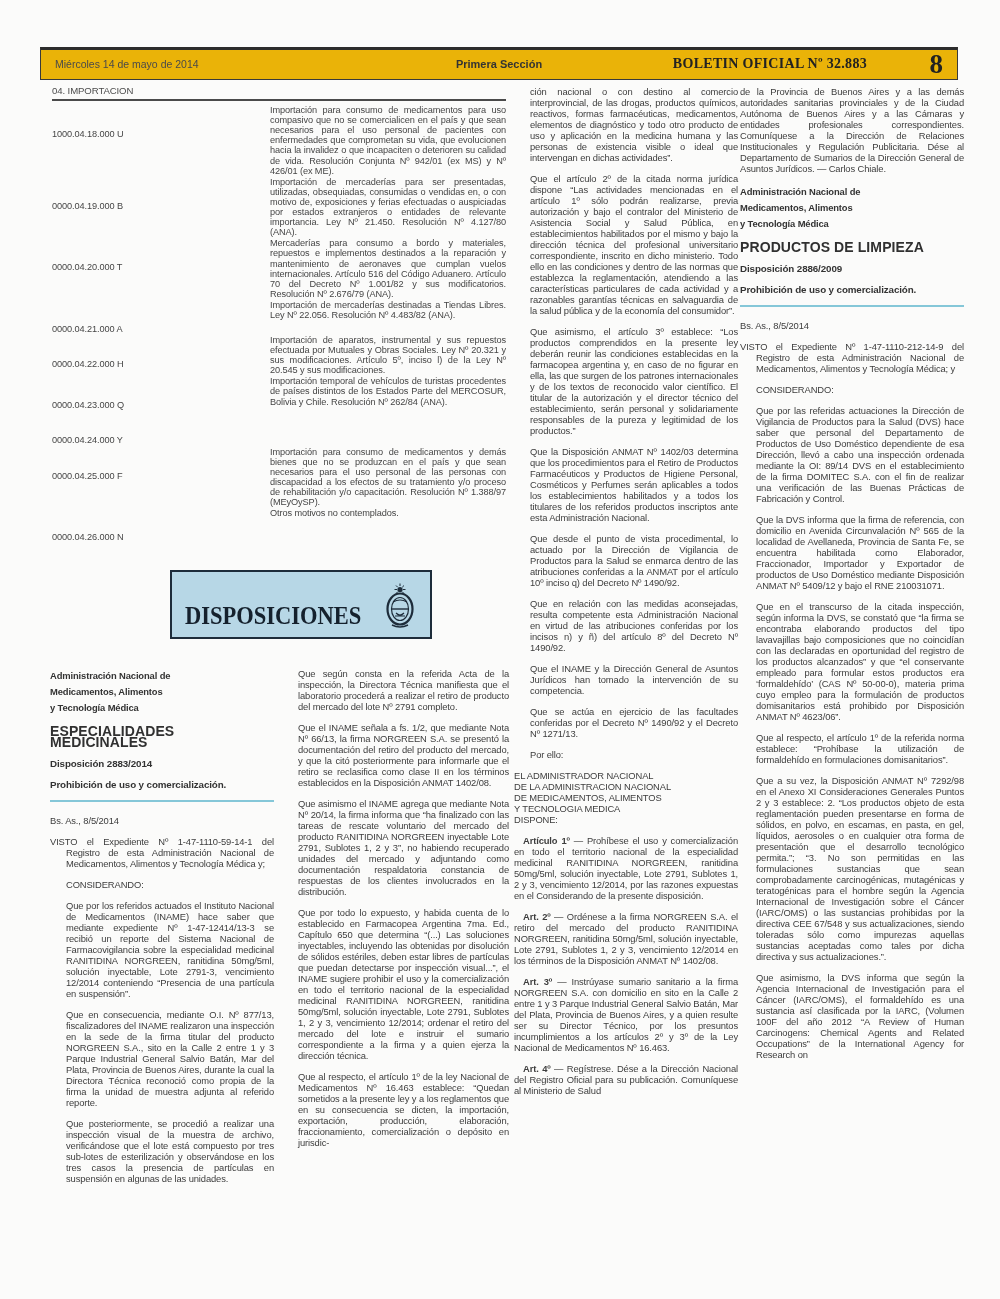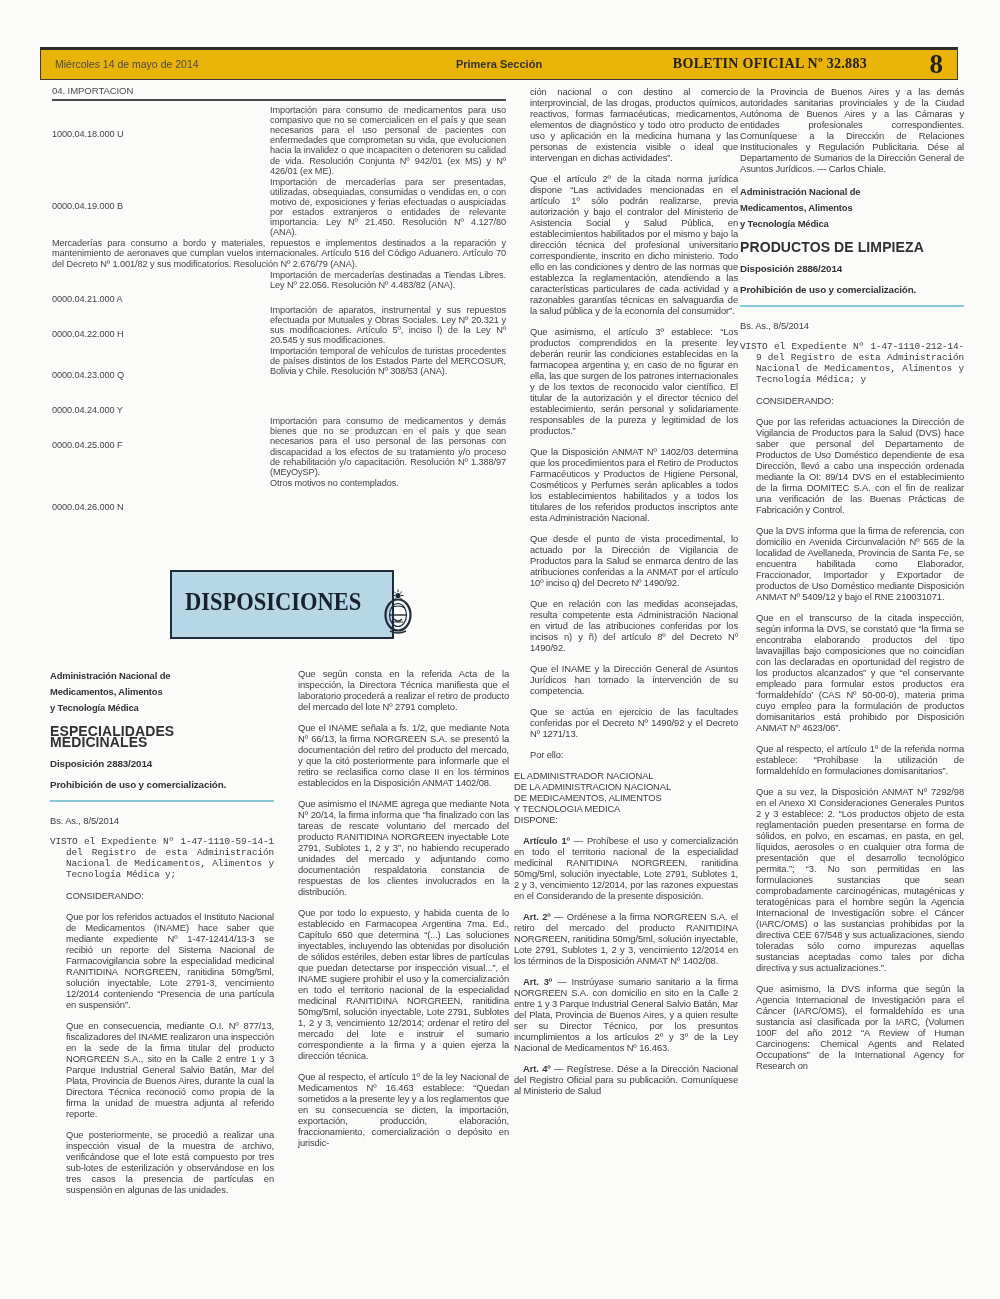--- a/index.html
+++ b/index.html
@@ -18,34 +18,34 @@
   .import-table{position:absolute;left:52px;top:86px;width:454px;font-size:9.2px;line-height:10.1px;letter-spacing:-.1px;}
   .tbl-head{font-size:9.6px;color:#4c4c4c;padding-bottom:3px;border-bottom:2px solid #4a4a4a;margin-bottom:4px;}
   .tbl-row{display:flex;margin-bottom:1px;}
   .tbl-code{width:218px;flex:none;color:#454545;margin-top:24px;}
   .tbl-desc{flex:1;text-align:justify;color:#454545;}
   
   .col{position:absolute;width:224px;font-size:9.4px;line-height:11px;text-align:justify;
        letter-spacing:-.12px;color:#3d3d3d;}
   .col p{margin:0 0 10px 0;}
   .col .ind{margin-left:16px;}
-  .col .hang{padding-left:16px;text-indent:-16px;font-family:Liberation Mono, monospace;}
+  .col .hang{padding-left:16px;text-indent:-16px;}
   .col .lbl{text-align:left;}
   .col .art{text-indent:9px;}
   .org{font-weight:bold;white-space:pre-line;text-align:left;color:#333;margin:0 0 11px 0;line-height:16px;}
   .sec-title{font-weight:bold;font-size:14px;letter-spacing:.1px;text-align:left;color:#303030;margin:0 0 11px 0;}
   .sec-num{font-weight:bold;text-align:left;color:#333;margin:0 0 10px 0;font-size:9.8px;}
   .sec-subject{font-weight:bold;text-align:left;color:#333;margin:0 0 8px 0;font-size:9.8px;}
   .rule{height:2px;background:#85c7d8;margin:0 0 13px 0;}
   .authority{text-align:left;white-space:pre-line;margin:0 0 10px 0;}
   .gap-top{margin-top:36px;}
   
-  .banner{position:absolute;left:170px;top:570px;width:224px;height:69px;box-sizing:border-box;
-          background:#b7d7e6;border:2px solid #1d2c3a;display:flex;align-items:flex-start;
-          justify-content:space-between;padding:16px 13px;}
+  .banner{position:absolute;left:170px;top:570px;width:262px;height:69px;box-sizing:border-box;
+          background:#b7d7e6;border:2px solid #1d2c3a;display:flex;align-items:flex-end;
+          justify-content:space-between;padding:7px 13px;}
   .banner-title{font-family:"Liberation Serif",serif;font-weight:bold;font-size:25px;color:#15212d;
                 display:inline-block;transform:scaleX(.9);transform-origin:left center;white-space:nowrap;}
   .banner-arms{flex:none;}
 </style>
 </head>
 <body>
 
 <div class="page">
 
   <div class="masthead">
@@ -59,33 +59,34 @@
     <div class="tbl-head">04. IMPORTACION</div>
     <div class="tbl-row">
       <div class="tbl-code">1000.04.18.000 U</div>
       <div class="tbl-desc">Importación para consumo de medicamentos para uso compasivo que no se comercialicen en el país y que sean necesarios para el uso personal de pacientes con enfermedades que comprometan su vida, que evolucionen hacia la invalidez o que incapaciten o deterioren su calidad de vida. Resolución Conjunta Nº 942/01 (ex MS) y Nº 426/01 (ex ME).</div>
     </div>
     <div class="tbl-row">
       <div class="tbl-code">0000.04.19.000 B</div>
       <div class="tbl-desc">Importación de mercaderías para ser presentadas, utilizadas, obsequiadas, consumidas o vendidas en, o con motivo de, exposiciones y ferias efectuadas o auspiciadas por estados extranjeros o entidades de relevante importancia. Ley Nº 21.450. Resolución Nº 4.127/80 (ANA).</div>
     </div>
     <div class="tbl-row">
+      <div class="tbl-code">0000.04.20.000 T</div>
       <div class="tbl-desc">Mercaderías para consumo a bordo y materiales, repuestos e implementos destinados a la reparación y mantenimiento de aeronaves que cumplan vuelos internacionales. Artículo 516 del Código Aduanero. Artículo 70 del Decreto Nº 1.001/82 y sus modificatorios. Resolución Nº 2.676/79 (ANA).</div>
     </div>
     <div class="tbl-row">
       <div class="tbl-code">0000.04.21.000 A</div>
       <div class="tbl-desc">Importación de mercaderías destinadas a Tiendas Libres. Ley Nº 22.056. Resolución Nº 4.483/82 (ANA).</div>
     </div>
     <div class="tbl-row">
       <div class="tbl-code">0000.04.22.000 H</div>
       <div class="tbl-desc">Importación de aparatos, instrumental y sus repuestos efectuada por Mutuales y Obras Sociales. Ley Nº 20.321 y sus modificaciones. Artículo 5º, inciso l) de la Ley Nº 20.545 y sus modificaciones.</div>
     </div>
     <div class="tbl-row">
       <div class="tbl-code">0000.04.23.000 Q</div>
-      <div class="tbl-desc">Importación temporal de vehículos de turistas procedentes de países distintos de los Estados Parte del MERCOSUR, Bolivia y Chile. Resolución Nº 308/53 (ANA).</div>
+      <div class="tbl-desc">Importación temporal de vehículos de turistas procedentes de países distintos de los Estados Parte del MERCOSUR, Bolivia y Chile. Resolución Nº 262/84 (ANA).</div>
     </div>
     <div class="tbl-row">
       <div class="tbl-code">0000.04.24.000 Y</div>
     </div>
     <div class="tbl-row">
       <div class="tbl-code">0000.04.25.000 F</div>
       <div class="tbl-desc">Importación para consumo de medicamentos y demás bienes que no se produzcan en el país y que sean necesarios para el uso personal de las personas con discapacidad a los efectos de su tratamiento y/o proceso de rehabilitación y/o capacitación. Resolución Nº 1.388/97 (MEyOySP).</div>
     </div>
     <div class="tbl-row">
       <div class="tbl-code">0000.04.26.000 N</div>
@@ -113,21 +114,21 @@
     <p class="art"><b>Art. 3º</b><span> — Instrúyase sumario sanitario a la firma NORGREEN S.A. con domicilio en sito en la Calle 2 entre 1 y 3 Parque Industrial General Salvio Batán, Mar del Plata, Provincia de Buenos Aires, y a quien resulte ser su Director Técnico, por los presuntos incumplimientos a los artículos 2º y 3º de la Ley Nacional de Medicamentos Nº 16.463.</span></p>
     <p class="art"><b>Art. 4º</b><span> — Regístrese. Dése a la Dirección Nacional del Registro Oficial para su publicación. Comuníquese al Ministerio de Salud</span></p>
   </div>
 
   <div class="col" style="left:740px;top:86px;">
     <p>de la Provincia de Buenos Aires y a las demás autoridades sanitarias provinciales y de la Ciudad Autónoma de Buenos Aires y a las Cámaras y entidades profesionales correspondientes. Comuníquese a la Dirección de Relaciones Institucionales y Regulación Publicitaria. Dése al Departamento de Sumarios de la Dirección General de Asuntos Jurídicos. — Carlos Chiale.</p>
     <p class="org gap-top">Administración Nacional de
 Medicamentos, Alimentos
 y Tecnología Médica</p>
     <p class="sec-title">PRODUCTOS DE LIMPIEZA</p>
-    <p class="sec-num">Disposición 2886/2014</p>
+    <p class="sec-num">Disposición 2886/2009</p>
     <p class="sec-subject">Prohibición de uso y comercialización.</p>
     <div class="rule"></div>
     <p class="lbl">Bs. As., 8/5/2014</p>
     <p class="hang">VISTO el Expediente Nº 1-47-1110-212-14-9 del Registro de esta Administración Nacional de Medicamentos, Alimentos y Tecnología Médica; y</p>
     <p class="ind lbl">CONSIDERANDO:</p>
     <p class="ind">Que por las referidas actuaciones la Dirección de Vigilancia de Productos para la Salud (DVS) hace saber que personal del Departamento de Productos de Uso Doméstico dependiente de esa Dirección, llevó a cabo una inspección ordenada mediante la OI: 89/14 DVS en el establecimiento de la firma DOMITEC S.A. con el fin de realizar una verificación de las Buenas Prácticas de Fabricación y Control.</p>
     <p class="ind">Que la DVS informa que la firma de referencia, con domicilio en Avenida Circunvalación Nº 565 de la localidad de Avellaneda, Provincia de Santa Fe, se encuentra habilitada como Elaborador, Fraccionador, Importador y Exportador de productos de Uso Doméstico mediante Disposición ANMAT Nº 5409/12 y bajo el RNE 210031071.</p>
     <p class="ind">Que en el transcurso de la citada inspección, según informa la DVS, se constató que “la firma se encontraba elaborando productos del tipo lavavajillas bajo composiciones que no coincidían con las declaradas en oportunidad del registro de los productos alcanzados” y que “el conservante empleado para formular estos productos era ‘formaldehído’ (CAS Nº 50-00-0), materia prima cuyo empleo para la formulación de productos domisanitarios está prohibido por Disposición ANMAT Nº 4623/06”.</p>
     <p class="ind">Que al respecto, el artículo 1º de la referida norma establece: “Prohíbase la utilización de formaldehído en formulaciones domisanitarios”.</p>
     <p class="ind">Que a su vez, la Disposición ANMAT Nº 7292/98 en el Anexo XI Consideraciones Generales Puntos 2 y 3 establece: 2. “Los productos objeto de esta reglamentación pueden presentarse en forma de sólidos, en polvo, en escamas, en pasta, en gel, líquidos, aerosoles o en cualquier otra forma de presentación que el desarrollo tecnológico permita.”; “3. No son permitidas en las formulaciones sustancias que sean comprobadamente carcinogénicas, mutagénicas y teratogénicas para el hombre según la Agencia Internacional de Investigación sobre el Cáncer (IARC/OMS) o las sustancias prohibidas por la directiva CEE 67/548 y sus actualizaciones, siendo toleradas sólo como impurezas aquellas sustancias aceptadas como tales por dicha directiva y sus actualizaciones.”.</p>

